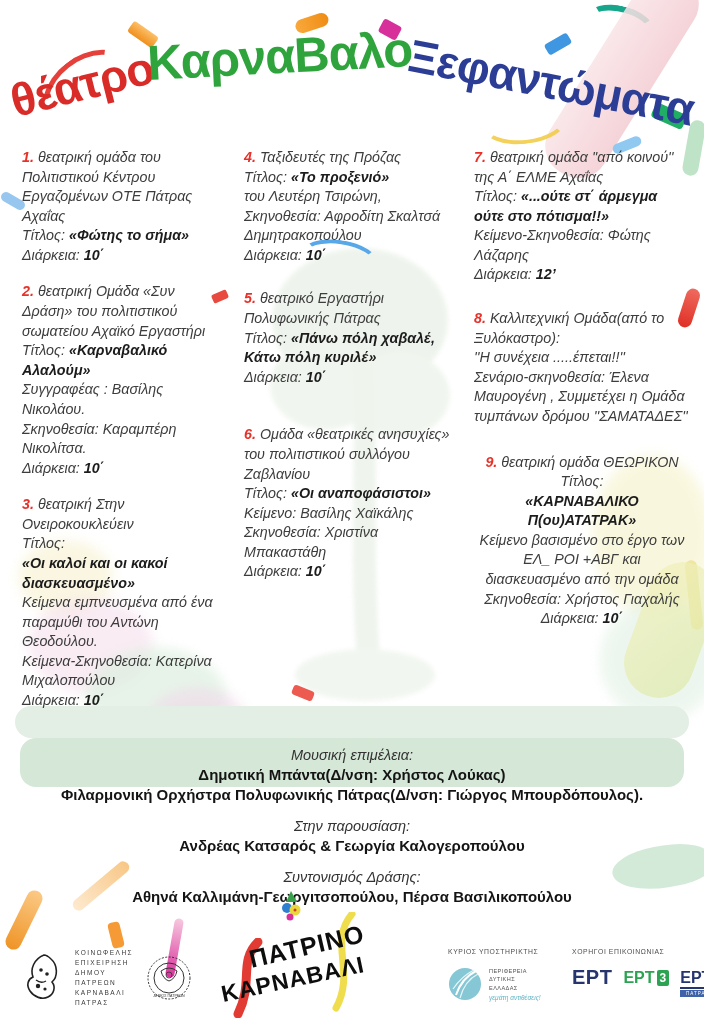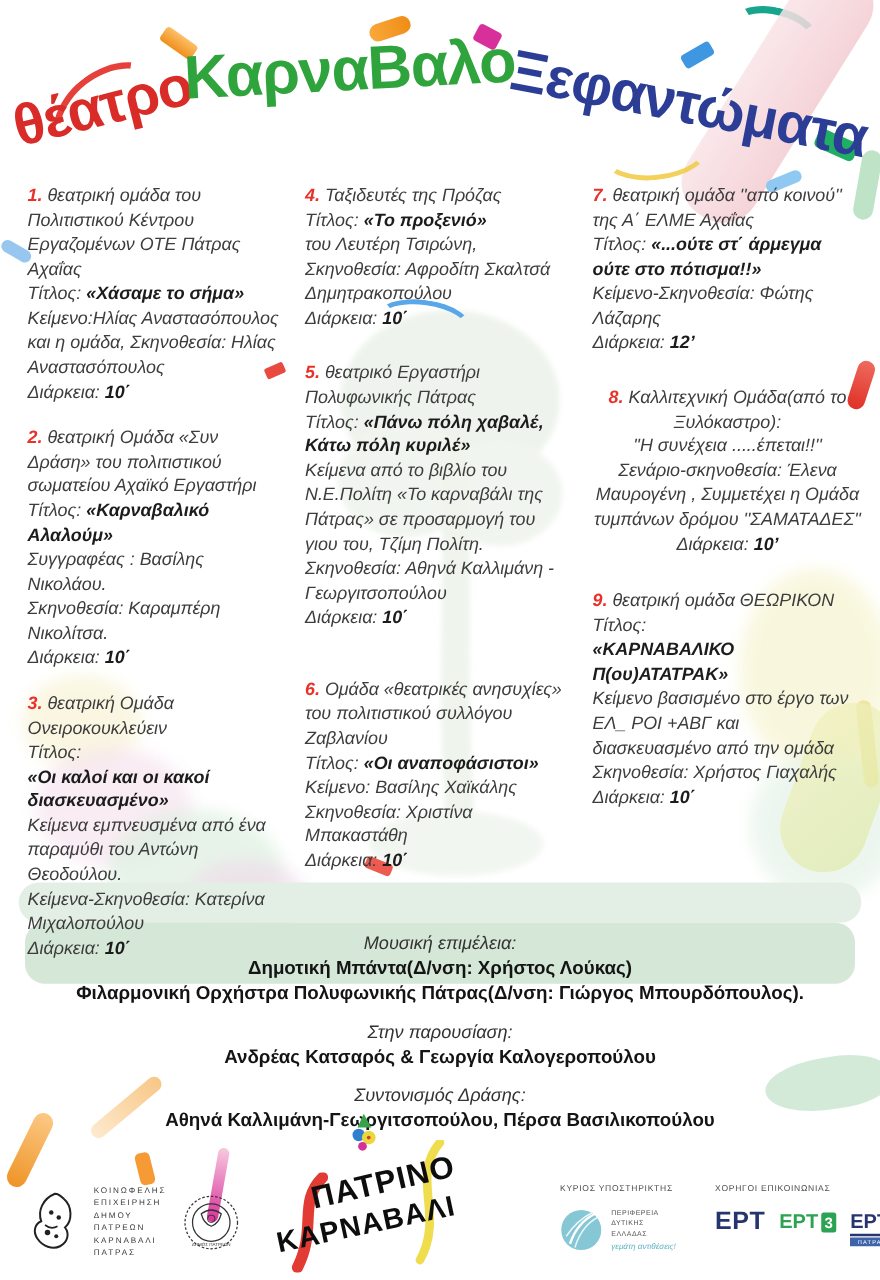--- a/index.html
+++ b/index.html
@@ -107,76 +107,72 @@
   <div class="title">
     <span class="t1">θέατρο</span>
     <span class="t2">ΚαρναΒαλο</span>
     <span class="t3">Ξεφαντώματα</span>
   </div>
 
   <div class="cols">
     <div>
       <div class="item">
         <div><span class="num">1.</span> <span class="pre">θεατρική ομάδα του Πολιτιστικού Κέντρου Εργαζομένων ΟΤΕ Πάτρας Αχαΐας</span></div>
-        <div><span>Τίτλος:</span> <b>«Χάσαμε το σήμα»</b></div>
-        <div class="pre">Κείμενο:Ηλίας Αναστασόπουλος και η ομάδα, Σκηνοθεσία: Ηλίας Αναστασόπουλος</div>
+        <div><span>Τίτλος:</span> <b>«Φώτης το σήμα»</b></div>
         <div><span>Διάρκεια:</span> <b>10΄</b></div>
       </div>
       <div class="item">
         <div><span class="num">2.</span> <span class="pre">θεατρική Ομάδα «Συν Δράση» του πολιτιστικού σωματείου Αχαϊκό Εργαστήρι</span></div>
         <div><span>Τίτλος:</span> <b>«Καρναβαλικό Αλαλούμ»</b></div>
         <div class="pre">Συγγραφέας : Βασίλης Νικολάου.
 Σκηνοθεσία: Καραμπέρη Νικολίτσα.</div>
         <div><span>Διάρκεια:</span> <b>10΄</b></div>
       </div>
       <div class="item">
-        <div><span class="num">3.</span> <span class="pre">θεατρική Ομάδα Ονειροκουκλεύειν</span></div>
+        <div><span class="num">3.</span> <span class="pre">θεατρική Στην Ονειροκουκλεύειν</span></div>
         <div><span>Τίτλος:</span></div>
         <b class="bt">«Οι καλοί και οι κακοί διασκευασμένο»</b>
         <div class="pre">Κείμενα εμπνευσμένα από ένα παραμύθι του Αντώνη Θεοδούλου.
 Κείμενα-Σκηνοθεσία: Κατερίνα Μιχαλοπούλου</div>
         <div><span>Διάρκεια:</span> <b>10΄</b></div>
       </div>
     </div>
     <div>
       <div class="item">
         <div><span class="num">4.</span> <span class="pre">Ταξιδευτές της Πρόζας</span></div>
         <div><span>Τίτλος:</span> <b>«Το προξενιό»</b></div>
         <div class="pre">του Λευτέρη Τσιρώνη, Σκηνοθεσία: Αφροδίτη Σκαλτσά Δημητρακοπούλου</div>
         <div><span>Διάρκεια:</span> <b>10΄</b></div>
       </div>
       <div class="item" style="margin-top:24px;">
         <div><span class="num">5.</span> <span class="pre">θεατρικό Εργαστήρι Πολυφωνικής Πάτρας</span></div>
         <div><span>Τίτλος:</span> <b>«Πάνω πόλη χαβαλέ, Κάτω πόλη κυριλέ»</b></div>
-        <div class="pre">Κείμενα από το βιβλίο του Ν.Ε.Πολίτη «Το καρναβάλι της Πάτρας» σε προσαρμογή του γιου του, Τζίμη Πολίτη.
-Σκηνοθεσία: Αθηνά Καλλιμάνη - Γεωργιτσοπούλου</div>
         <div><span>Διάρκεια:</span> <b>10΄</b></div>
       </div>
       <div class="item" style="margin-top:38px;">
         <div><span class="num">6.</span> <span class="pre">Ομάδα «θεατρικές ανησυχίες» του πολιτιστικού συλλόγου Ζαβλανίου</span></div>
         <div><span>Τίτλος:</span> <b>«Οι αναποφάσιστοι»</b></div>
         <div class="pre">Κείμενο: Βασίλης Χαϊκάλης
 Σκηνοθεσία: Χριστίνα Μπακαστάθη</div>
         <div><span>Διάρκεια:</span> <b>10΄</b></div>
       </div>
     </div>
     <div>
       <div class="item">
         <div><span class="num">7.</span> <span class="pre">θεατρική ομάδα ''από κοινού'' της Α΄ ΕΛΜΕ Αχαΐας</span></div>
         <div><span>Τίτλος:</span> <b>«...ούτε στ΄ άρμεγμα ούτε στο πότισμα!!»</b></div>
         <div class="pre">Κείμενο-Σκηνοθεσία: Φώτης Λάζαρης</div>
         <div><span>Διάρκεια:</span> <b>12’</b></div>
       </div>
-      <div class="item" style="margin-top:24px;text-align:center;">
+      <div class="item" style="margin-top:24px;">
         <div><span class="num">8.</span> <span class="pre">Καλλιτεχνική Ομάδα(από το Ξυλόκαστρο):
 ''Η συνέχεια .....έπεται!!''</span></div>
         <div class="pre">Σενάριο-σκηνοθεσία: Έλενα Μαυρογένη , Συμμετέχει η Ομάδα τυμπάνων δρόμου ''ΣΑΜΑΤΑΔΕΣ''</div>
-        <div><span>Διάρκεια:</span> <b>10’</b></div>
-      </div>
-      <div class="item" style="margin-top:26px;">
+      </div>
+      <div class="item" style="margin-top:26px;text-align:center;">
         <div><span class="num">9.</span> <span class="pre">θεατρική ομάδα ΘΕΩΡΙΚΟΝ</span></div>
         <div><span>Τίτλος:</span></div>
         <b class="bt">«ΚΑΡΝΑΒΑΛΙΚΟ Π(ου)ΑΤΑΤΡΑΚ»</b>
         <div class="pre">Κείμενο βασισμένο στο έργο των ΕΛ_ ΡΟΙ +ΑΒΓ και διασκευασμένο από την ομάδα  Σκηνοθεσία: Χρήστος Γιαχαλής</div>
         <div><span>Διάρκεια:</span> <b>10΄</b></div>
       </div>
     </div>
   </div>
 
   <div class="gapband"></div>

